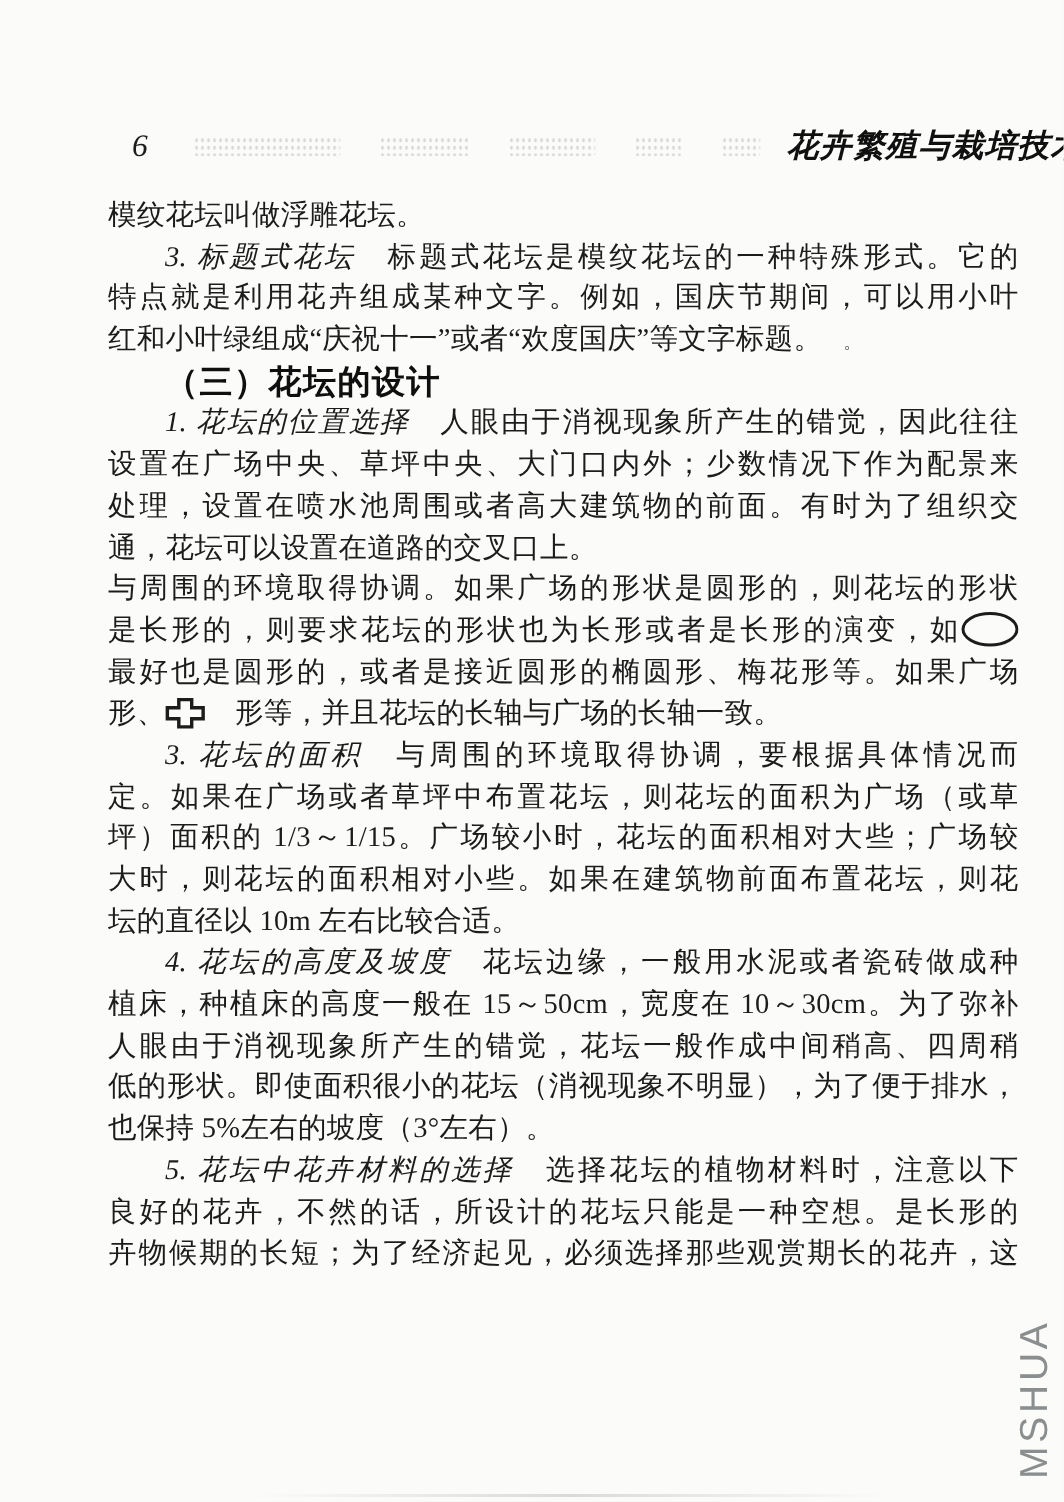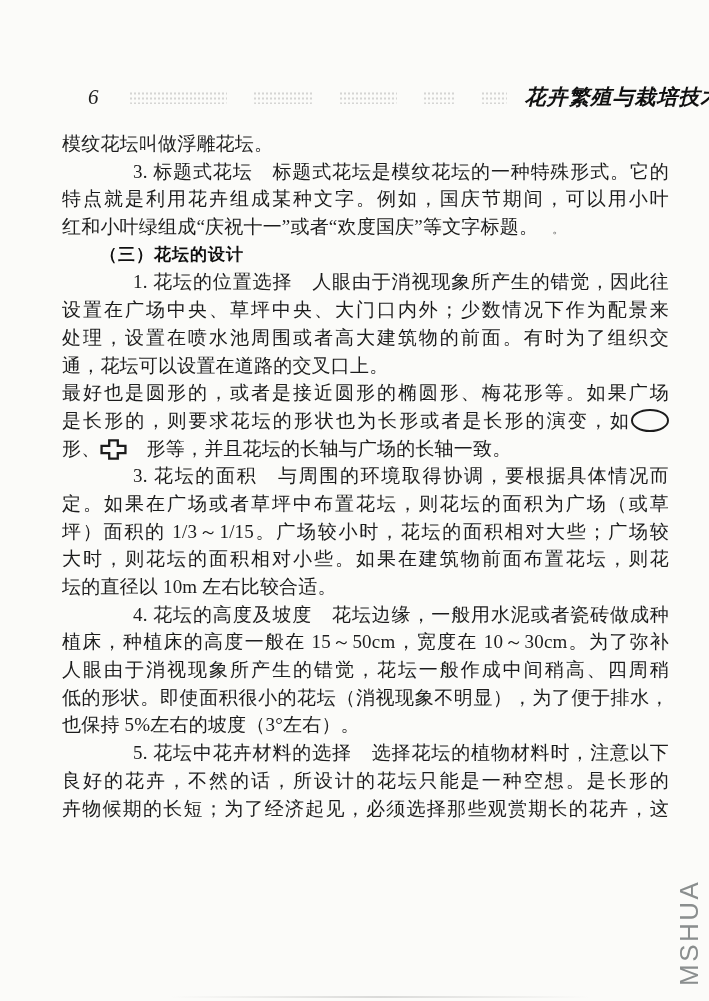--- a/index.html
+++ b/index.html
@@ -36,36 +36,36 @@
   .smudges i:nth-child(2){width:60px;}
   .smudges i:nth-child(3){width:58px;}
   .smudges i:nth-child(4){width:32px;}
   .smudges i:nth-child(5){width:26px;}
   .htitle{
     font-weight:700;font-style:italic;font-size:21px;color:#101010;
     letter-spacing:1px;white-space:nowrap;
   }
   
   .text-block{
-    position:absolute;left:62px;top:130px;width:607px;
+    position:absolute;left:72px;top:130px;width:607px;
     color:#1c1c1c;
   }
   .line{
     font-size:19px;line-height:27.7px;height:27.7px;
     text-align:justify;overflow:hidden;white-space:normal;
     letter-spacing:0.2px;
   }
   .line.fill{text-align-last:justify;}
   .line.indent{text-indent:38px;}
   .line.heading{
     font-family:"Liberation Sans","DejaVu Sans",sans-serif;
-    font-weight:700;font-size:17px;color:#0f0f0f;
+    font-weight:700;font-size:22px;color:#0f0f0f;
     text-align-last:left;letter-spacing:1px;
   }
-  .subhead{margin-left:33px;}
+  .subhead{font-style:italic;}
   .artifact{font-size:12px;color:#555;margin-left:14px;letter-spacing:0;}
   
   .shape{display:inline-block;vertical-align:middle;}
   .shape-ellipse{
     width:34px;height:19px;border:2.2px solid #1c1c1c;border-radius:50%;
     margin-bottom:4px;
   }
   .shape-cross svg{display:block;margin-bottom:2px;}
   
   .watermark{
@@ -101,22 +101,23 @@
   <div class="text-block">
       <div class="line"><span>模纹花坛叫做浮雕花坛。</span></div>
       <div class="line indent fill"><span class="subhead">3. 标题式花坛</span><span>　标题式花坛是模纹花坛的一种特殊形式。它的</span></div>
       <div class="line fill"><span>特点就是利用花卉组成某种文字。例如，国庆节期间，可以用小叶</span></div>
       <div class="line"><span>红和小叶绿组成“庆祝十一”或者“欢度国庆”等文字标题。</span><span class="artifact">。</span></div>
       <div class="line heading indent"><span>（三）花坛的设计</span></div>
       <div class="line indent fill"><span class="subhead">1. 花坛的位置选择</span><span>　人眼由于消视现象所产生的错觉，因此往往</span></div>
       <div class="line fill"><span>设置在广场中央、草坪中央、大门口内外；少数情况下作为配景来</span></div>
       <div class="line fill"><span>处理，设置在喷水池周围或者高大建筑物的前面。有时为了组织交</span></div>
       <div class="line"><span>通，花坛可以设置在道路的交叉口上。</span></div>
+      <div class="line fill"><span>与周围的环境取得协调。如果广场的形状是圆形的，则花坛的形状</span></div>
+      <div class="line fill"><span>是长形的，则要求花坛的形状也为长形或者是长形的演变，如</span><span class="shape shape-ellipse"></span></div>
       <div class="line fill"><span>最好也是圆形的，或者是接近圆形的椭圆形、梅花形等。如果广场</span></div>
-      <div class="line fill"><span>是长形的，则要求花坛的形状也为长形或者是长形的演变，如</span><span class="shape shape-ellipse"></span></div>
       <div class="line"><span>形、</span><span class="shape shape-cross"><svg viewBox="0 0 28 22" width="27" height="21">
             <path d="M9.5 1.5 H18.5 V7.2 H26.5 V14.8 H18.5 V20.5 H9.5 V14.8 H1.5 V7.2 H9.5 Z" fill="none" stroke="#1c1c1c" stroke-width="2.4"></path>
           </svg></span><span>　形等，并且花坛的长轴与广场的长轴一致。</span></div>
       <div class="line indent fill"><span class="subhead">3. 花坛的面积</span><span>　与周围的环境取得协调，要根据具体情况而</span></div>
       <div class="line fill"><span>定。如果在广场或者草坪中布置花坛，则花坛的面积为广场（或草</span></div>
       <div class="line fill"><span>坪）面积的 1/3～1/15。广场较小时，花坛的面积相对大些；广场较</span></div>
       <div class="line fill"><span>大时，则花坛的面积相对小些。如果在建筑物前面布置花坛，则花</span></div>
       <div class="line"><span>坛的直径以 10m 左右比较合适。</span></div>
       <div class="line indent fill"><span class="subhead">4. 花坛的高度及坡度</span><span>　花坛边缘，一般用水泥或者瓷砖做成种</span></div>
       <div class="line fill"><span>植床，种植床的高度一般在 15～50cm，宽度在 10～30cm。为了弥补</span></div>

